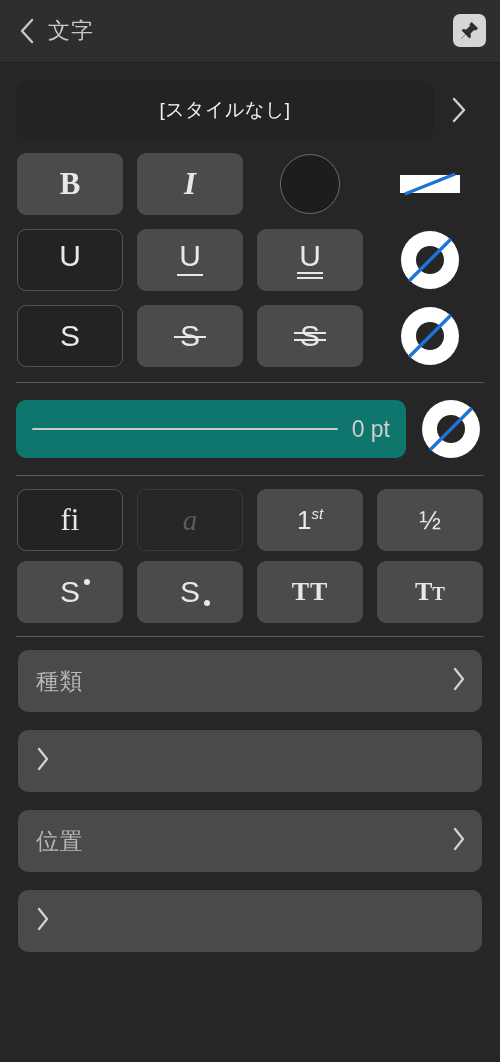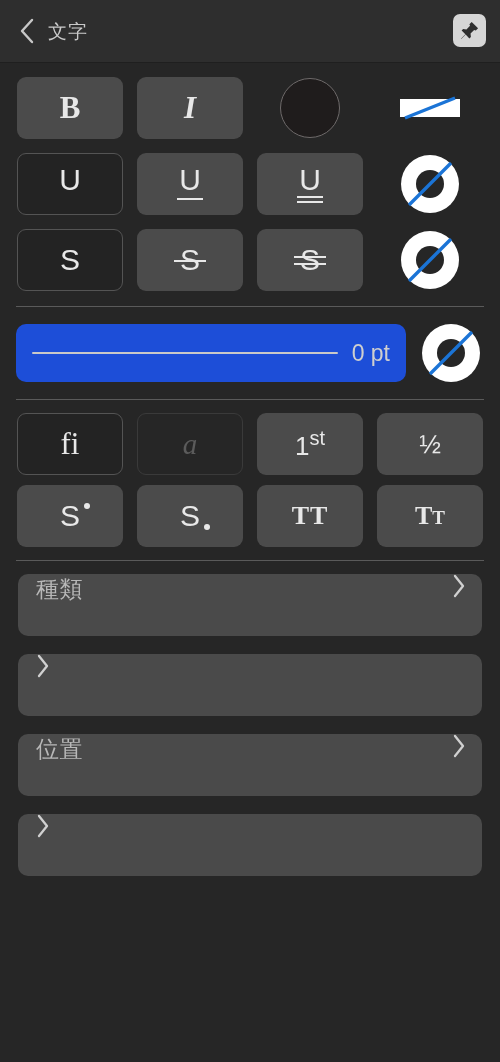--- a/index.html
+++ b/index.html
@@ -18,21 +18,21 @@
     padding: 0 14px; position: relative;
     border-bottom: 1px solid #1f1f1f;
   }
   .back-chevron {
     width: 26px; height: 30px; display: flex;
     align-items: center; justify-content: center;
     margin-right: 8px; cursor: pointer;
   }
   .back-chevron svg { display: block; }
   .header-title {
-    color: #c8c8c8; font-size: 19px; letter-spacing: 1px;
+    color: #c8c8c8; font-size: 22px; letter-spacing: 1px;
     font-weight: 400; line-height: 1;
   }
   .pin-button {
     position: absolute; right: 14px; top: 14px;
     width: 33px; height: 33px; border-radius: 7px;
     background: #d6d6d6; display: flex;
     align-items: center; justify-content: center; cursor: pointer;
   }
 
   
@@ -82,21 +82,21 @@
   
   .s-wrap { position: relative; display: inline-block; line-height: 1; }
   .s-wrap .ch { font-size: 30px; font-family: "Liberation Sans", sans-serif; }
   .s-wrap .sl { position: absolute; left: -6px; right: -6px; height: 2px; background: currentColor; }
   .s-wrap .sl1 { top: 49%; }
   .s-wrap .sl2a { top: 38%; }
   .s-wrap .sl2b { top: 60%; }
 
   
   .g-ord { font-size: 26px; font-family: "Liberation Sans", sans-serif; }
-  .g-ord sup { font-size: 20px; vertical-align: super; }
+  .g-ord sup { font-size: 15px; vertical-align: super; font-style: italic; }
   .g-frac { font-size: 26px; font-family: "Liberation Sans", sans-serif; }
   .g-lig { font-size: 31px; font-family: "Liberation Serif", serif; }
   .g-swash { font-size: 29px; font-family: "Liberation Serif", serif; font-style: italic; }
   .g-caps { font-size: 26px; font-weight: bold; font-family: "Liberation Serif", serif; letter-spacing: 1px; }
   .g-smallcaps { font-size: 26px; font-weight: bold; font-family: "Liberation Serif", serif; }
   .g-smallcaps .sm { font-size: 19px; }
 
   .sup-wrap, .sub-wrap { position: relative; display: inline-block; line-height: 1; }
   .sup-wrap .ch, .sub-wrap .ch { font-size: 30px; font-family: "Liberation Sans", sans-serif; }
   .dot { position: absolute; width: 6px; height: 6px; border-radius: 50%; background: currentColor; }
@@ -109,36 +109,36 @@
     background: #1f1c1c; border: 1px solid #6e6a6a; cursor: pointer;
   }
   .ind {
     width: 66px; height: 66px; display: flex;
     align-items: center; justify-content: center; cursor: pointer;
   }
 
   
   .slider-row { display: flex; padding: 0 16px; gap: 12px; margin-top: 12px; align-items: center; }
   .slider-box {
-    flex: 1; height: 58px; background: #1d4ed8; border-radius: 10px;
+    flex: 1; height: 58px; background: #0f766e; border-radius: 10px;
     display: flex; align-items: center; padding: 0 16px; cursor: pointer;
   }
   .slider-track {
     flex: 1; height: 2px; background: #c9c9c9; margin-right: 14px; border-radius: 1px;
   }
   .slider-value { color: #cfcfcf; font-size: 23px; white-space: nowrap; }
 
   
   .sep { height: 1px; background: #5a5a5a; margin: 13px 16px; }
 
   
   .list { padding: 0 18px; margin-top: 0; }
   .list-row {
     height: 62px; background: #4a4a4a; border-radius: 10px;
-    display: flex; justify-content: space-between;
+    display: flex; align-items: center; justify-content: space-between;
     padding: 0 16px 0 18px; margin-bottom: 18px; cursor: pointer;
   }
   .list-label { color: #b8b8b8; font-size: 23px; letter-spacing: .5px; }
 </style>
 </head>
 <body>
 
 <div id="app">
 
   <div class="header">
@@ -148,20 +148,30 @@
       </svg>
     </div>
     <div class="header-title">文字</div>
     <div class="pin-button">
       <svg width="21" height="21" viewBox="0 0 24 24">
         <path d="M14.5 2.2 L21.8 9.5 L19.2 12.1 L17.3 11.4 L13.2 15.5 L13.6 19.3 L11.9 21 L7.6 16.7 L2.6 21.7 L2.3 21.4 L7.3 16.4 L3 12.1 L4.7 10.4 L8.5 10.8 L12.6 6.7 L11.9 4.8 Z" fill="#2e2e2e"></path>
       </svg>
     </div>
   </div>
 
+  <div class="style-row">
+    <div class="style-bar">
+      <span class="style-bar-label">[スタイルなし]</span>
+    </div>
+    <div class="style-chevron">
+      <svg width="16" height="26" viewBox="0 0 16 26" fill="none">
+        <path d="M3 2 L13 13 L3 24" stroke="#d0d0d0" stroke-width="2.4" stroke-linecap="round" stroke-linejoin="round"></path>
+      </svg>
+    </div>
+  </div>
 
   <div class="grid-row">
     <div class="cell">
       <div class="tbtn">
         <span class="g-b">B</span>
       </div>
     </div>
     <div class="cell">
       <div class="tbtn">
         <span class="g-i">I</span>

